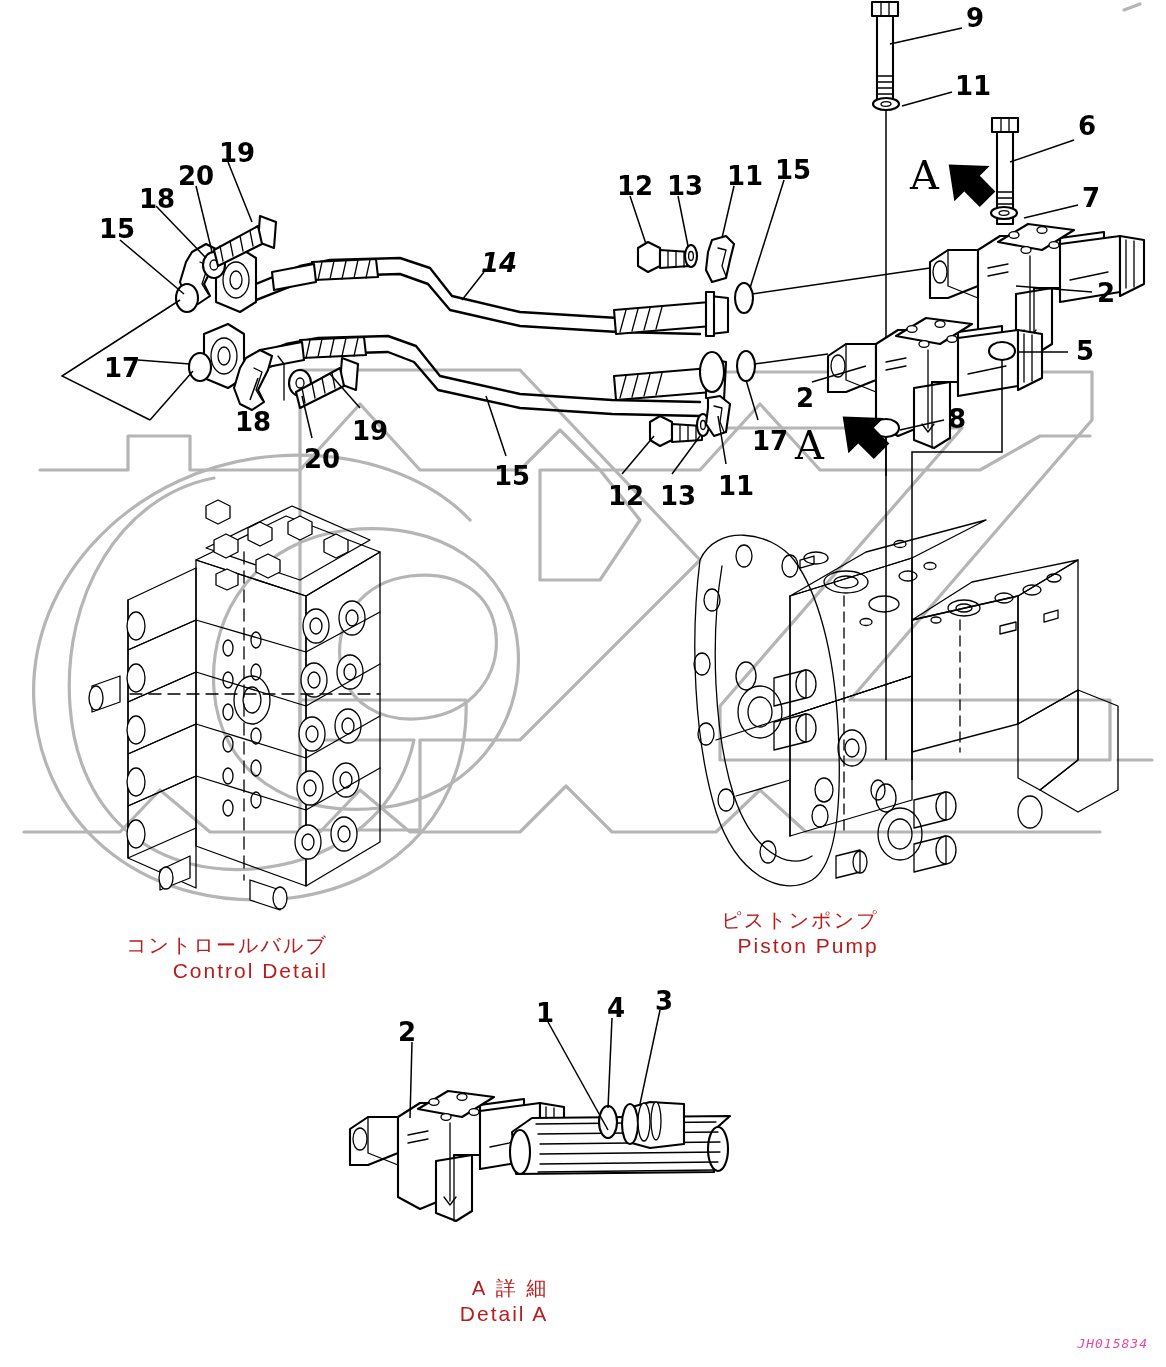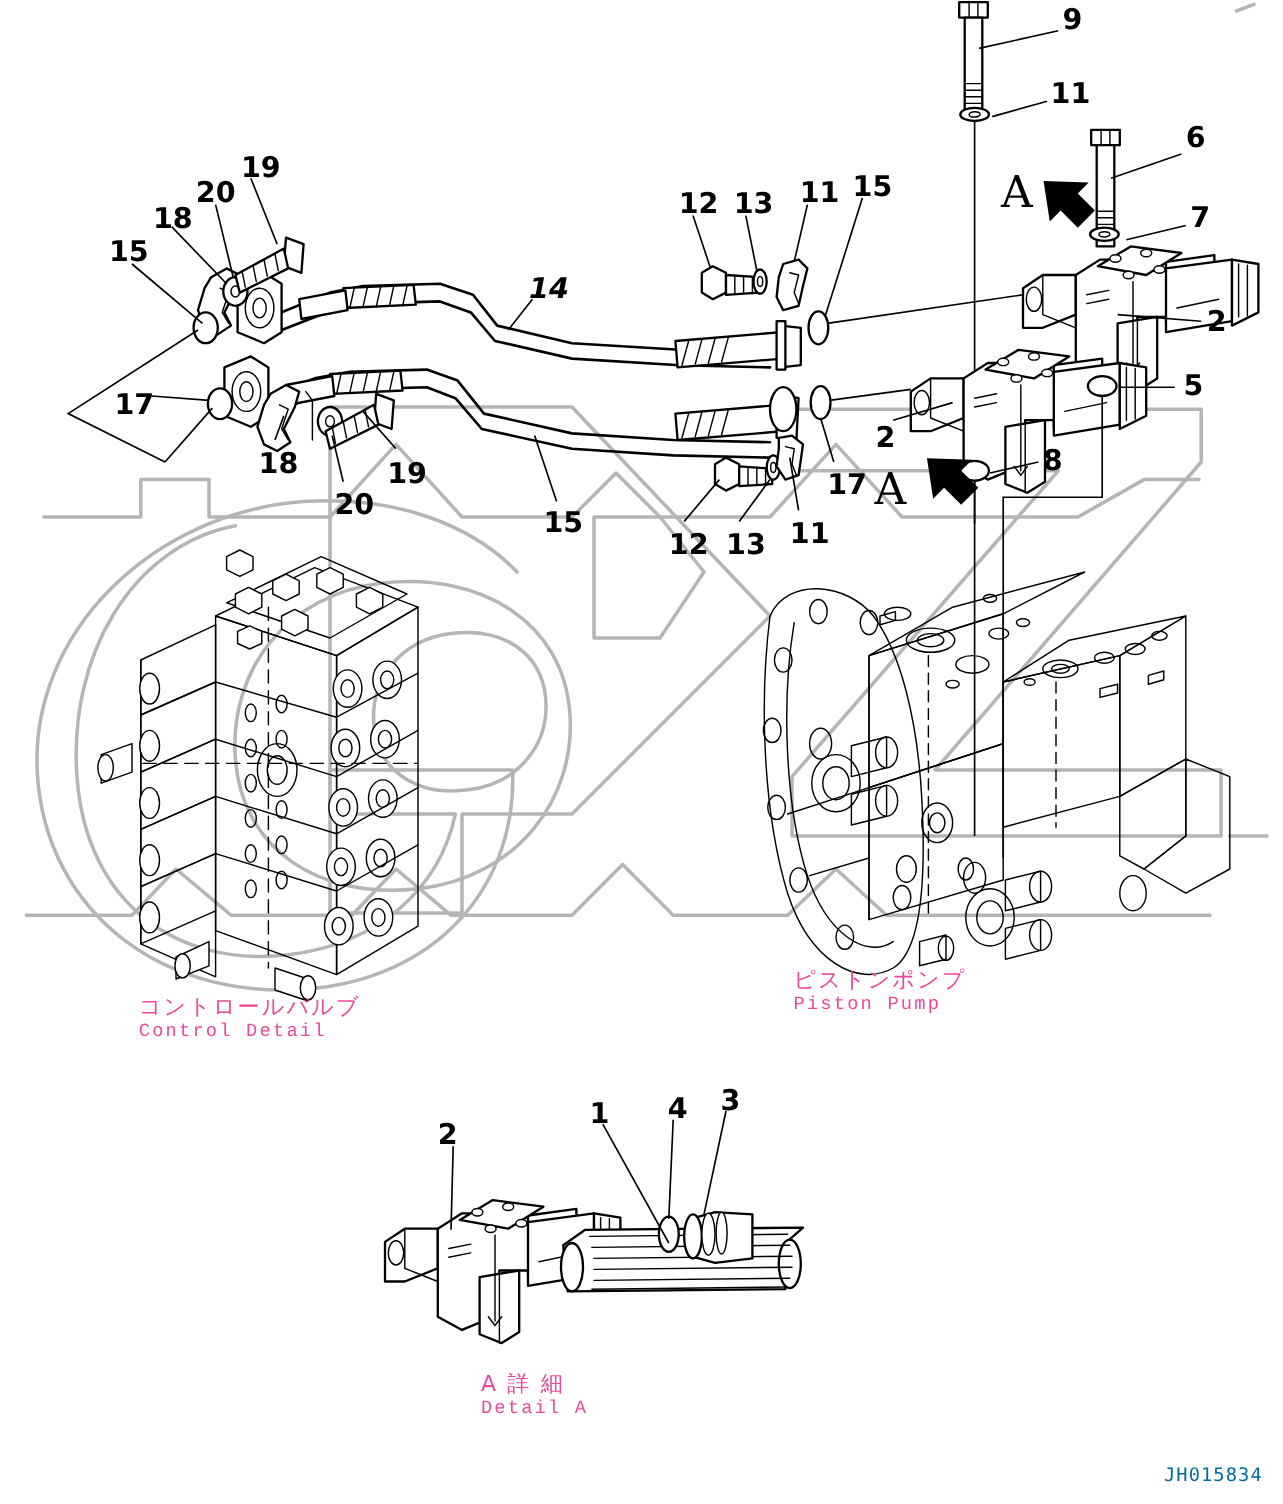--- a/index.html
+++ b/index.html
@@ -37,45 +37,47 @@
   .sectionmark {
     position: absolute;
     font-family: "DejaVu Serif", "Liberation Serif", serif;
     font-weight: normal;
     font-size: 40px;
     color: #000000;
     line-height: 1;
   }
   .caption {
     position: absolute;
-    text-align: left;
-    color: #ec4899;
+    text-align: right;
+    color: #b91c1c;
     white-space: nowrap;
     line-height: 1.25;
+    margin-top: 30px;
   }
   .caption .jp {
     display: block;
     font-family: "DejaVu Sans", "Liberation Sans", sans-serif;
     font-size: 20px;
     letter-spacing: 2px;
   }
   .caption .en {
     display: block;
-    font-family: Liberation Mono, monospace;
-    font-size: 17px;
+    font-family: Liberation Sans, sans-serif;
+    font-size: 21px;
     letter-spacing: 2px;
   }
   #drawing-number {
     position: absolute;
     right: 18px;
     bottom: 16px;
     font-family: "DejaVu Sans Mono", "Liberation Mono", monospace;
-    font-size: 17px;
+    font-size: 13px;
     letter-spacing: 1px;
-    color: #0369a1;
+    color: #ec4899;
+    font-style: italic;
   }
 </style>
 </head>
 <body>
 
 <div id="page">
 
   <svg id="art" viewBox="0 0 1166 1367" xmlns="http://www.w3.org/2000/svg">
     <defs>
       <style>
@@ -615,21 +617,21 @@
 
   <div id="captions">
       <div class="caption" style="left: 227px; top: 903px; transform: translateX(-50%);">
         <span class="jp">コントロールバルブ</span>
         <span class="en">Control Detail</span>
       </div>
       <div class="caption" style="left: 800px; top: 878px; transform: translateX(-50%);">
         <span class="jp">ピストンポンプ</span>
         <span class="en">Piston Pump</span>
       </div>
-      <div class="caption" style="left: 486px; top: 1246px; transform: translateX(-50%);">
+      <div class="caption" style="left: 504px; top: 1246px; transform: translateX(-50%);">
         <span class="jp">A 詳 細</span>
         <span class="en">Detail A</span>
       </div>
     </div>
 
   <div id="drawing-number">JH015834</div>
 
 </div>
 
 </body></html>

